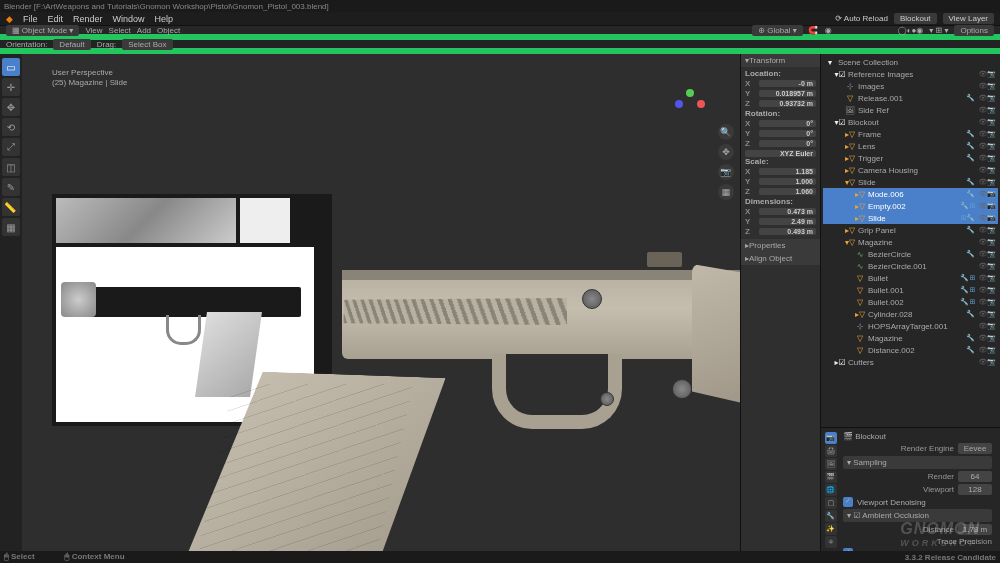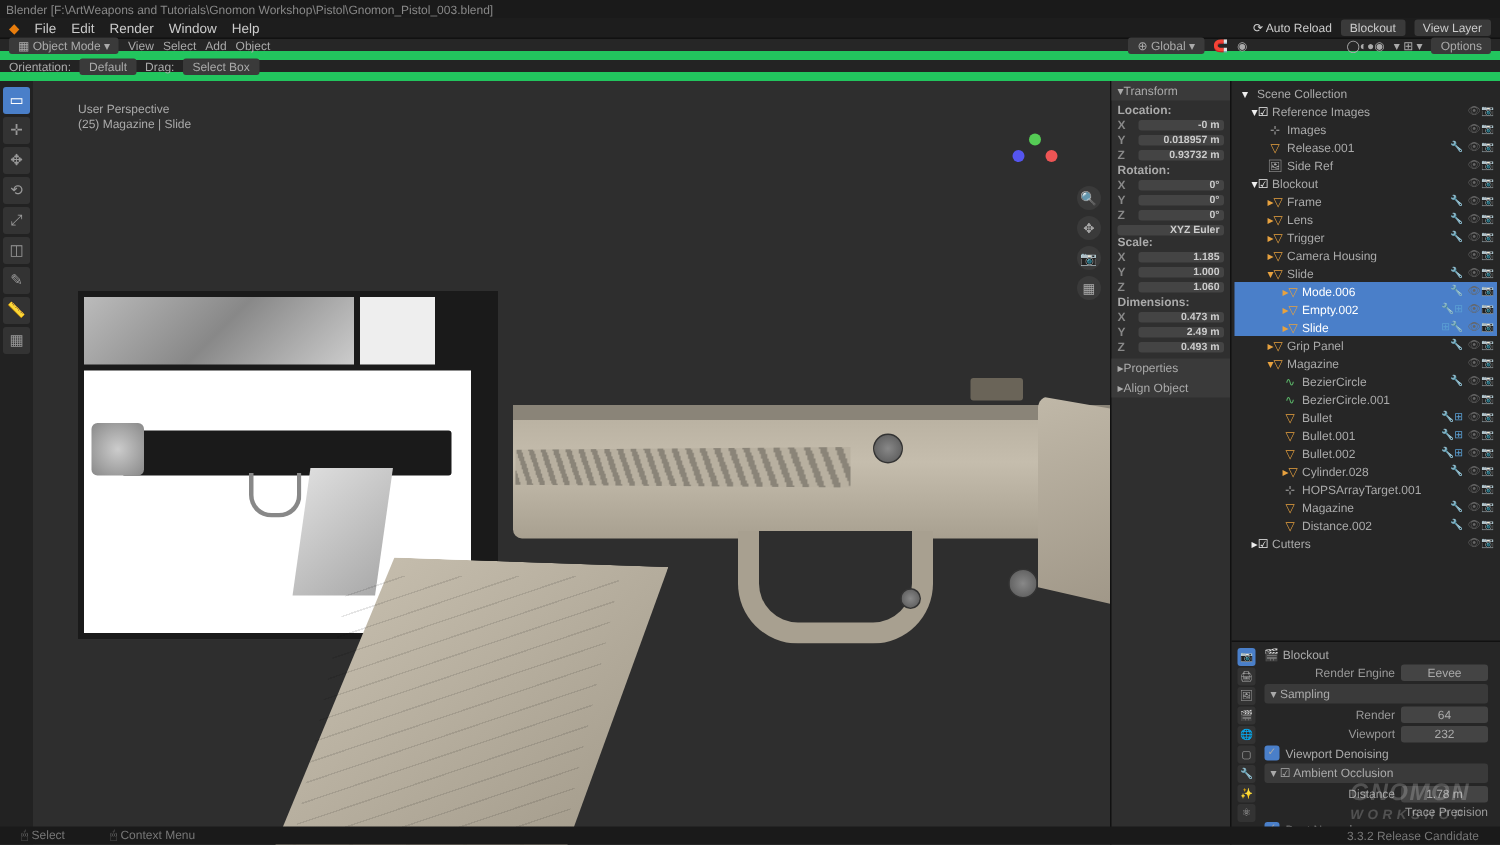--- a/index.html
+++ b/index.html
@@ -75,24 +75,24 @@
 .ol-mod { color: #5a9fd4; font-size: 7px; margin-left: 2px; }
 
 .props { height: 150px; border-top: 1px solid #111; padding: 4px; font-size: 8px; display: flex; }
 .props-tabs { width: 14px; display: flex; flex-direction: column; gap: 1px; }
 .pt { width: 12px; height: 12px; background: #333; border-radius: 2px; font-size: 7px; display: flex; align-items: center; justify-content: center; }
 .pt.active { background: #4a7fc9; }
 .props-content { flex: 1; padding: 0 4px; }
 .props-hdr { background: #3a3a3a; padding: 2px 4px; margin: 2px 0; border-radius: 2px; }
 .props-row { display: flex; align-items: center; margin: 2px 0; gap: 4px; }
 .props-lbl { flex: 1; text-align: right; color: #999; }
-.props-val { width: 58px; background: #444; padding: 1px 4px; border-radius: 2px; text-align: center; }
+.props-val { width: 34px; background: #444; padding: 1px 4px; border-radius: 2px; text-align: center; }
 .props-check { width: 10px; height: 10px; background: #4a7fc9; border-radius: 2px; font-size: 7px; text-align: center; }
 
-.status-bar { position: absolute; bottom: 0; left: 0; right: 0; height: 12px; background: #1a1a1a; display: flex; align-items: center; padding: 0 14px; font-size: 8px; color: #777; gap: 30px; }
+.status-bar { position: absolute; bottom: 0; left: 0; right: 0; height: 12px; background: #1a1a1a; display: flex; align-items: center; padding: 0 4px; font-size: 8px; color: #777; gap: 30px; font-weight: bold; }
 .watermark { position: absolute; bottom: 15px; right: 20px; font-size: 16px; color: rgba(255,255,255,0.2); font-weight: bold; font-style: italic; letter-spacing: 1px; pointer-events: none; margin-left: 12px; }
 .watermark .sub { font-size: 9px; display: block; letter-spacing: 3px; }
 </style>
 </head>
 <body>
 
 <div class="title-bar">Blender [F:\ArtWeapons and Tutorials\Gnomon Workshop\Pistol\Gnomon_Pistol_003.blend]</div>
 
 <div class="menu-bar">
   <span style="color:#e87d0d">◆</span>
@@ -419,21 +419,21 @@
               <span class="props-lbl">Render Engine</span>
               <span class="props-val">Eevee</span>
             </div>
           <div class="props-hdr">▾ <span>Sampling</span></div>
           <div class="props-row">
               <span class="props-lbl">Render</span>
               <span class="props-val">64</span>
             </div>
           <div class="props-row">
               <span class="props-lbl">Viewport</span>
-              <span class="props-val">232</span>
+              <span class="props-val">128</span>
             </div>
           <div class="props-row">
               <span class="props-check">✓</span>
               <span>Viewport Denoising</span>
             </div>
           <div class="props-hdr">▾ ☑ <span>Ambient Occlusion</span></div>
           <div class="props-row">
               <span class="props-lbl">Distance</span>
               <span class="props-val">1.78 m</span>
             </div>

